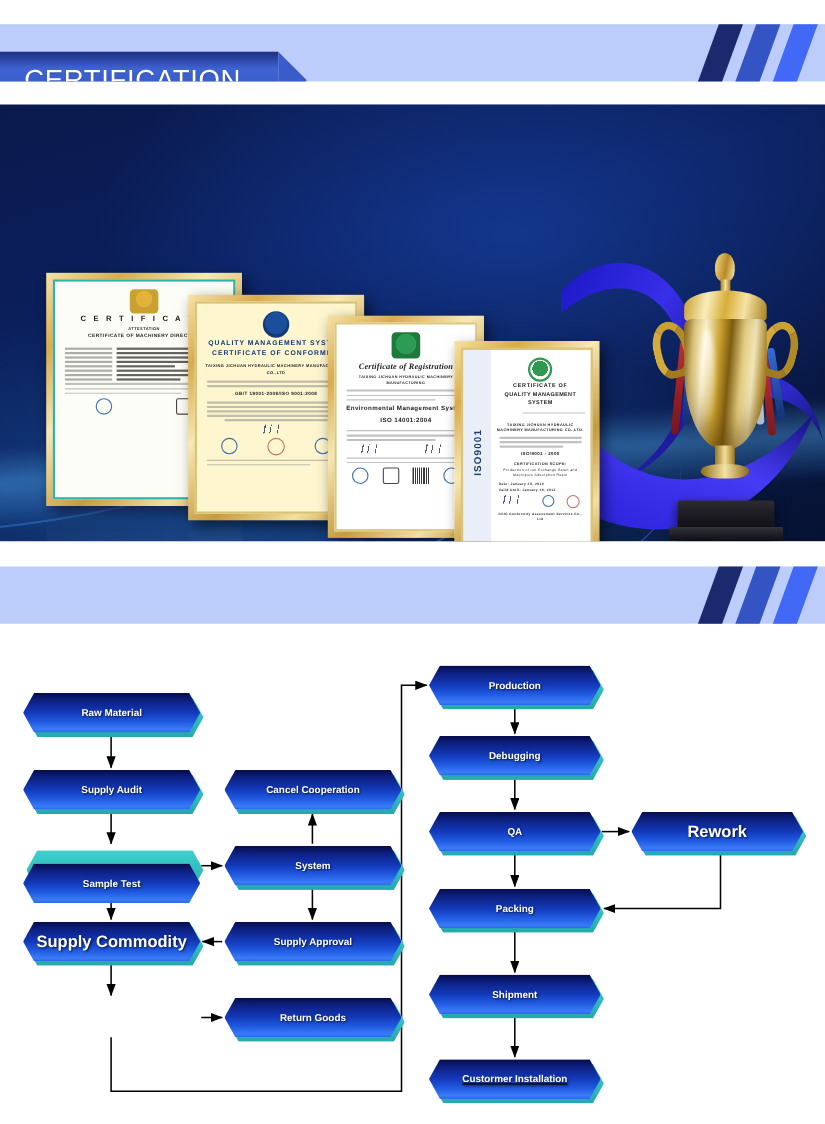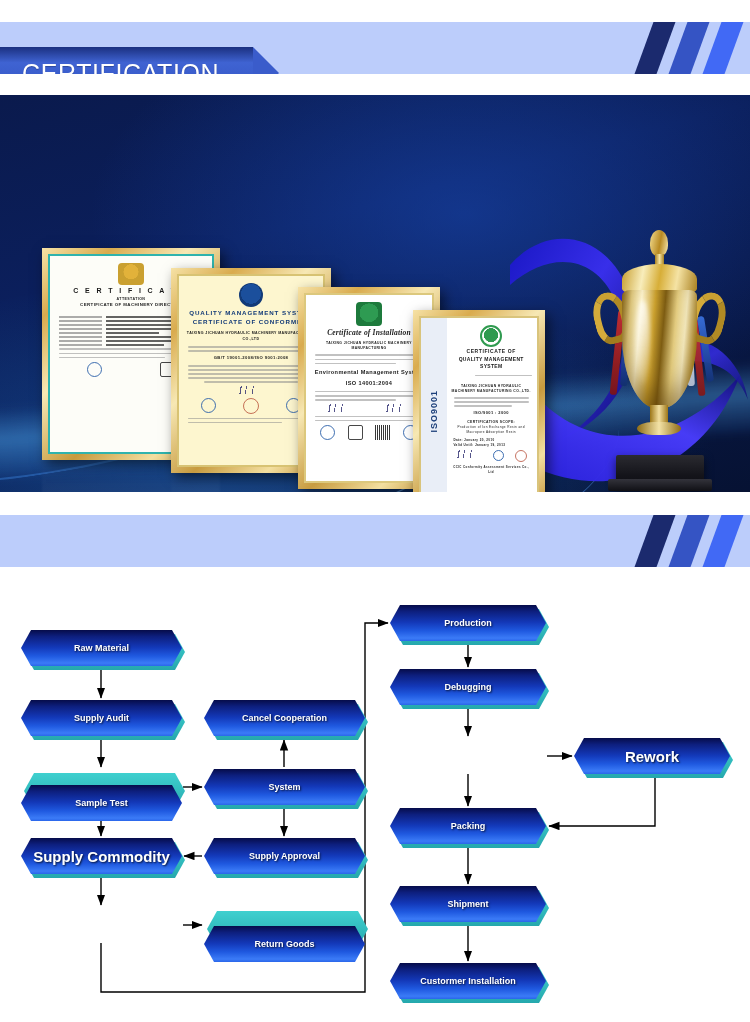--- a/index.html
+++ b/index.html
@@ -360,21 +360,21 @@
           <div class="mk"></div>
         </div>
         <div class="ln l" style="margin-top:4px"></div>
           <div class="ln m"></div>
       </div>
     </div>
 
     <div class="cert c3" id="cert-3">
       <div class="inner">
         <div class="logo"></div>
-        <div class="ttl script" style="font-size:7.5px">Certificate of Installation</div>
+        <div class="ttl script" style="font-size:7.5px">Certificate of Registration</div>
         <div class="ttl" style="font-size:3.4px;margin-top:3px">TAIXING JICHUAN HYDRAULIC MACHINERY MANUFACTURING</div>
         <div class="ln l" style="margin-top:3px"></div>
           <div class="ln l"></div>
           <div class="ln m"></div>
         <div class="ttl" style="font-size:5.6px;margin-top:4px">Environmental Management System</div>
         <div class="ttl" style="font-size:5.6px;margin-top:2px">ISO 14001:2004</div>
         <div class="ln l" style="margin-top:4px"></div>
           <div class="ln l"></div>
           <div class="ln m"></div>
         <div class="sigrow">
@@ -496,39 +496,43 @@
       <div class="node-wrap" style="left: 204px; top: 189px; width: 161px;">
         <div class="sh"></div>
         <div class="nd" style="font-size: 9px;">System</div>
       </div>
       <div class="node-wrap" style="left: 204px; top: 258px; width: 161px;">
         <div class="sh"></div>
         <div class="nd" style="font-size: 9px;">Supply Approval</div>
       </div>
       <div class="node-wrap" style="left: 204px; top: 327px; width: 161px;">
         <div class="sh"></div>
-        <div class="nd" style="font-size: 9px; margin-top: 19px;">Return Goods</div>
+        <div class="nd" style="font-size: 9px;">Return Goods</div>
       </div>
       <div class="node-wrap" style="left: 390px; top: 25px; width: 156px;">
         <div class="sh"></div>
         <div class="nd" style="font-size: 9px;">Production</div>
       </div>
       <div class="node-wrap" style="left: 390px; top: 89px; width: 156px;">
         <div class="sh"></div>
         <div class="nd" style="font-size: 9px;">Debugging</div>
       </div>
+      <div class="node-wrap" style="left: 390px; top: 158px; width: 156px;">
+        <div class="sh"></div>
+        <div class="nd" style="font-size: 9px;">QA</div>
+      </div>
       <div class="node-wrap" style="left: 390px; top: 228px; width: 156px;">
         <div class="sh"></div>
         <div class="nd" style="font-size: 9px;">Packing</div>
       </div>
       <div class="node-wrap" style="left: 390px; top: 306px; width: 156px;">
         <div class="sh"></div>
         <div class="nd" style="font-size: 9px;">Shipment</div>
       </div>
-      <div class="node-wrap" style="left: 390px; top: 383px; width: 156px;">
+      <div class="node-wrap" style="left: 390px; top: 383px; width: 156px; text-decoration: underline;">
         <div class="sh"></div>
         <div class="nd" style="font-size: 9px;">Custormer Installation</div>
       </div>
       <div class="node-wrap" style="left: 574px; top: 158px; width: 156px;">
         <div class="sh"></div>
         <div class="nd" style="font-size: 15px;">Rework</div>
       </div>
     </div>
 
 </div>

